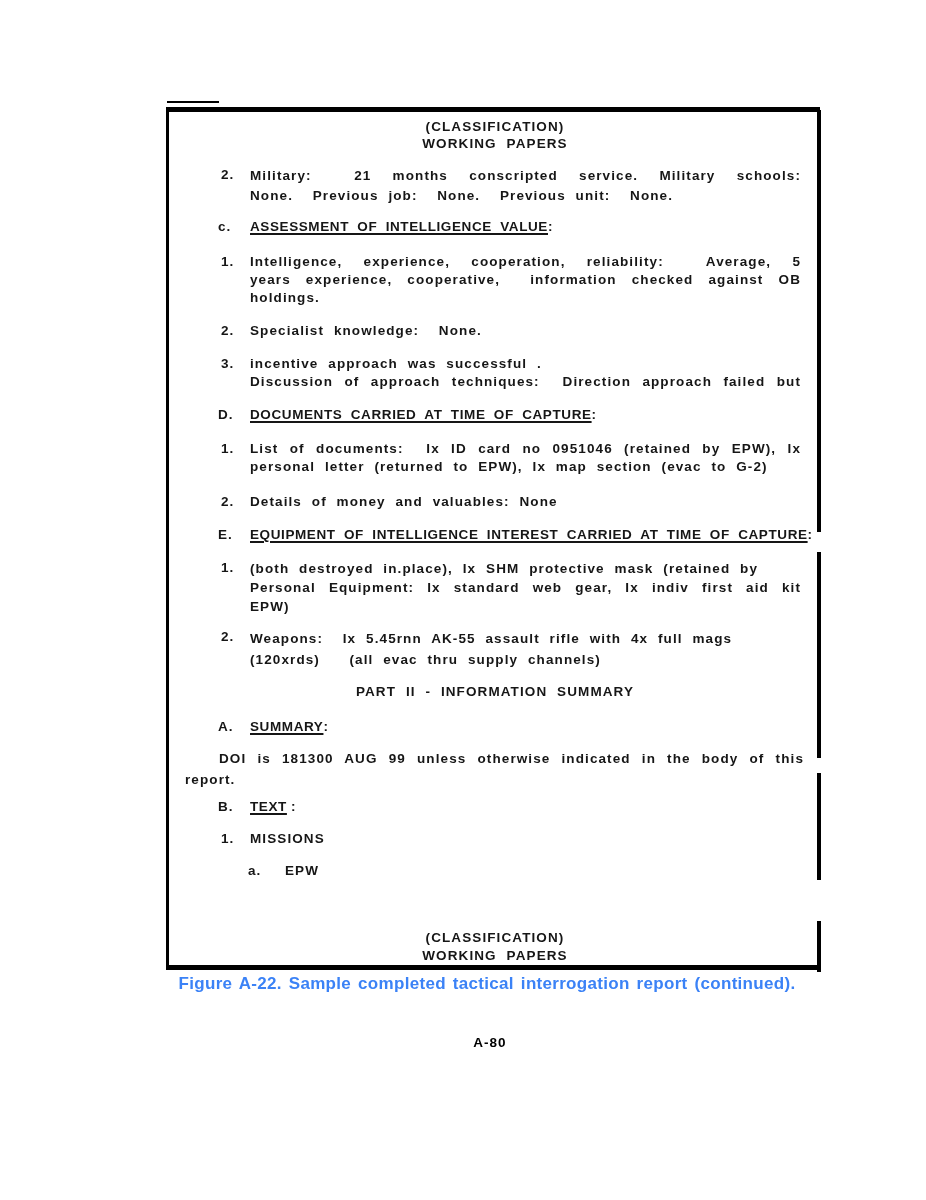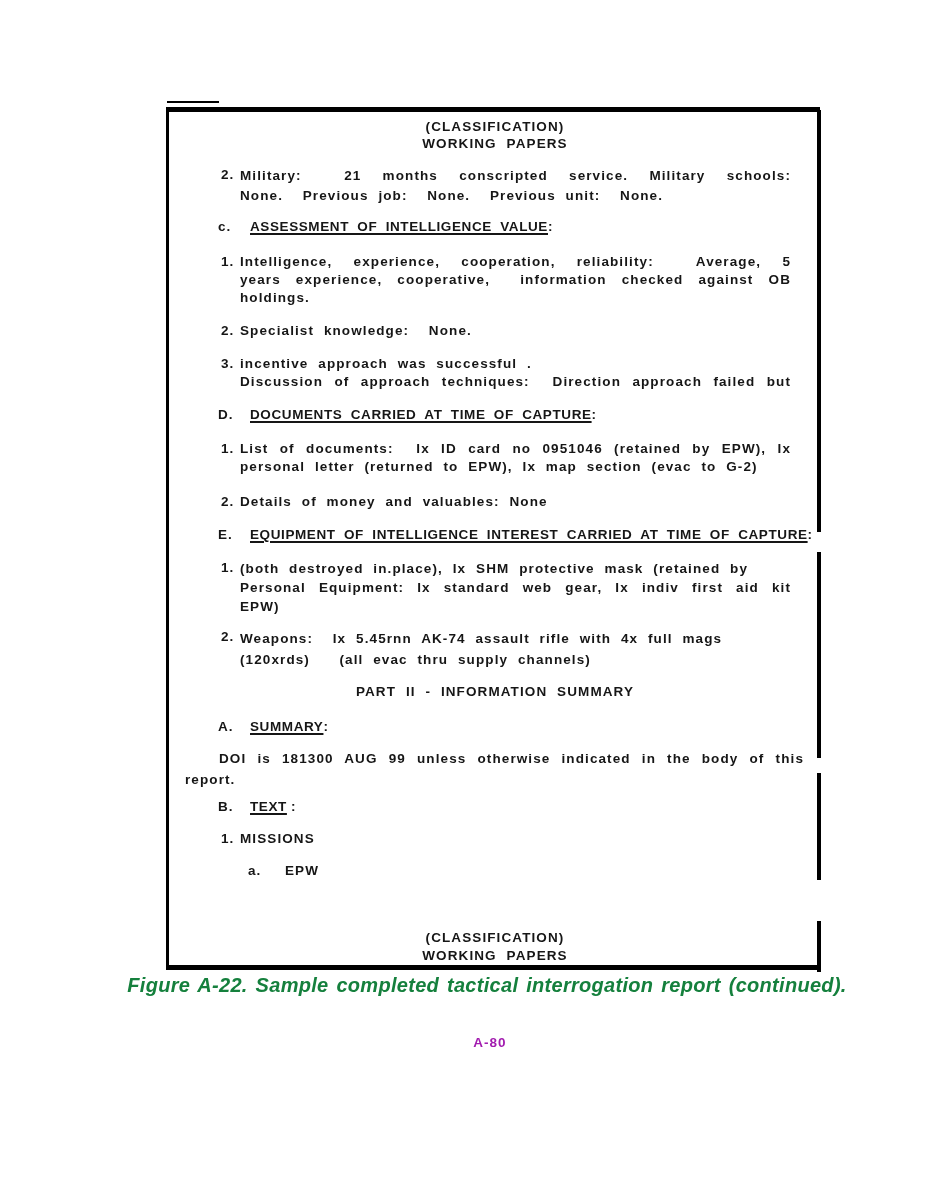--- a/index.html
+++ b/index.html
@@ -30,42 +30,42 @@
   .ln  { white-space:pre-wrap; }
   .just{ text-align:justify; text-align-last:justify; text-justify:inter-word; }
   .lh19 .ln { line-height:19px; }
   .lh20 .ln { line-height:20px; }
   .lh21 .ln { line-height:21px; }
 
   .center { position:absolute; left:16px; width:620px; text-align:center; }
 
   .item { position:absolute; left:52px; }
   .item .num { position:absolute; left:0; top:0; }
-  .item .lines { margin-left:19px; width:551px; }
+  .item .lines { margin-left:29px; width:551px; }
 
   .sect { position:absolute; left:17px; white-space:nowrap;margin-left:32px; }
   .sect .letter { display:inline-block; width:32px; }
   .sect .h { text-decoration:underline; text-decoration-thickness:2px; text-underline-offset:2px; letter-spacing:0.6px; word-spacing:4px; }
   .sect .colon { letter-spacing:0.6px; }
   .sect-b .colon { margin-left:4px; }
 
   .para { position:absolute; left:16px; width:619px; }
   .para .first { text-align:justify; text-align-last:justify; white-space:pre-wrap; }
 
   .sub { position:absolute; left:79px; }
   .sub .letter { display:inline-block; width:37px; }
 
   
   .caption {
     position:absolute; left:120px; top:974px; width:734px; text-align:center;
-    font-size:20px; letter-spacing:0.3px; word-spacing:2px; color:#15803d;font-style:italic;
+    font-size:17px; letter-spacing:0.3px; word-spacing:2px; color:#3b82f6;
   }
   .pagenum {
     position:absolute; left:380px; top:1035px; width:220px; text-align:center;
-    font-size:13.5px; letter-spacing:1px; color:#a21caf;
+    font-size:13.5px; letter-spacing:1px; color:#000000;
   }
 </style>
 </head>
 <body>
 
 <div class="page">
 
   <div class="topline"></div>
 
   <div class="docbox">
@@ -137,21 +137,21 @@
       <div class="lines">
         <div class="ln">(both destroyed in.place), Ix SHM protective mask (retained by</div>
         <div class="ln just">Personal Equipment: Ix standard web gear, Ix indiv first aid kit</div>
         <div class="ln">EPW)</div>
       </div>
     </div>
 
     <div class="item txt lh21" style="top:516px">
       <span class="num">2.</span>
       <div class="lines">
-        <div class="ln">Weapons:  Ix 5.45rnn AK-74 assault rifle with 4x full mags</div>
+        <div class="ln">Weapons:  Ix 5.45rnn AK-55 assault rifle with 4x full mags</div>
         <div class="ln">(120xrds)   (all evac thru supply channels)</div>
       </div>
     </div>
 
     <div class="center txt" style="top:571px">PART II - INFORMATION SUMMARY</div>
 
     <div class="sect txt" style="top:606px">
       <span class="letter">A.</span><span class="h">SUMMARY</span><span class="colon">:</span>
     </div>
 

